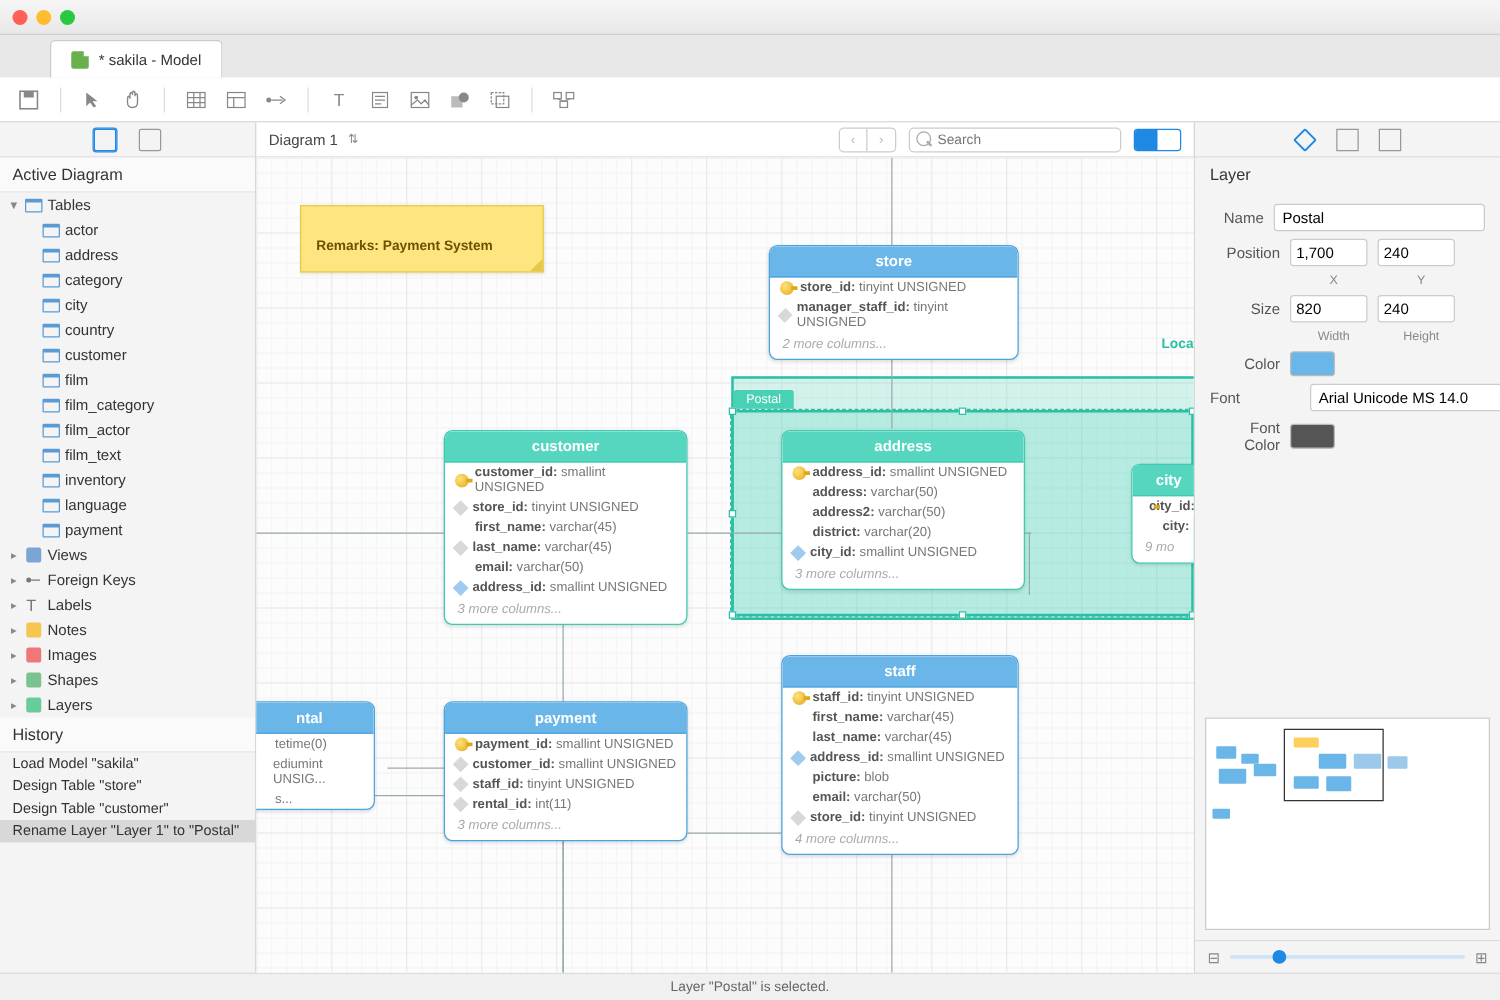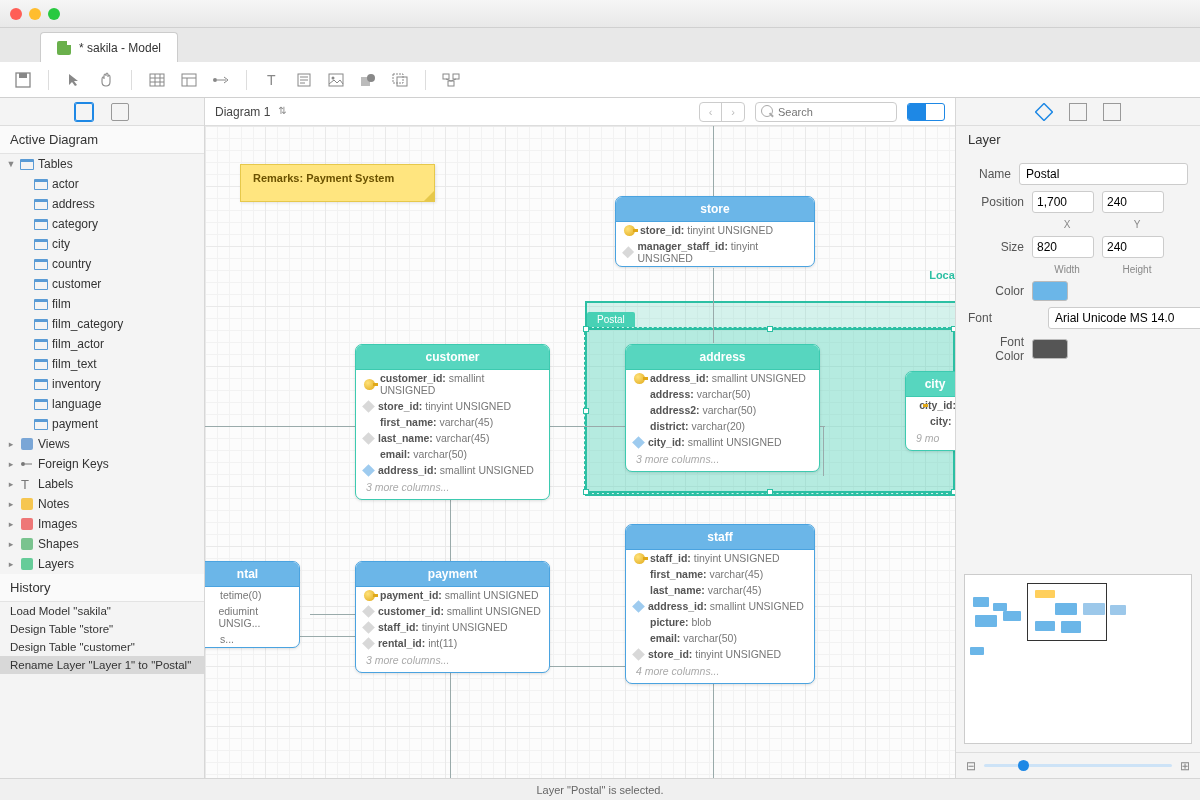--- a/index.html
+++ b/index.html
@@ -40,39 +40,39 @@
 .history-list .sel{background:#d8d8d8;}
 
 
 .center{flex:1;display:flex;flex-direction:column;background:#fff;}
 .center-top{height:28px;border-bottom:1px solid #ddd;display:flex;align-items:center;padding:0 10px;gap:12px;justify-content:space-between;}
 .diagrampick{font-size:12px;color:#444;display:flex;align-items:flex-start;gap:8px;}
 .searchwrap{display:flex;align-items:center;gap:10px;}
 .navbtns{display:flex;border:1px solid #ccc;border-radius:4px;overflow:hidden;}
 .navbtns span{width:22px;height:18px;display:flex;align-items:center;justify-content:center;color:#bbb;font-size:11px;border-right:1px solid #ccc;}
 .navbtns span:last-child{border:none;}
-.search{width:142px;height:20px;border:1px solid #ccc;border-radius:4px;font-size:11px;padding:0 6px 0 22px;color:#888;background:#fff;}
+.search{width:170px;height:20px;border:1px solid #ccc;border-radius:4px;font-size:11px;padding:0 6px 0 22px;color:#888;background:#fff;}
 .search-ic{position:relative;}
 .search-ic::before{content:"";position:absolute;left:6px;top:3px;width:10px;height:10px;border:1.5px solid #aaa;border-radius:50%;}
 .search-ic::after{content:"";position:absolute;left:14px;top:12px;width:5px;height:1.5px;background:#aaa;transform:rotate(45deg);}
 .viewtoggle{display:flex;border:1px solid #1e88e5;border-radius:3px;overflow:hidden;}
 .viewtoggle span{width:18px;height:16px;}
 .viewtoggle .on{background:#1e88e5;}
 
 .canvas{flex:1;position:relative;overflow:hidden;
   background-color:#fcfcfc;
   background-image:
     linear-gradient(#e9e9e9 1px,transparent 1px),
     linear-gradient(90deg,#e9e9e9 1px,transparent 1px),
     linear-gradient(#f2f2f2 1px,transparent 1px),
     linear-gradient(90deg,#f2f2f2 1px,transparent 1px);
   background-size:60px 60px,60px 60px,12px 12px,12px 12px;
 }
 
-.note{position:absolute;background:#ffe57f;border:1px solid #e6c84b;font-size:11px;font-weight:600;color:#6b5200;padding:7px 12px;box-shadow:1px 1px 3px rgba(0,0,0,.1);}
+.note{position:absolute;background:#ffe57f;border:1px solid #e6c84b;font-size:11px;font-weight:600;color:#6b5200;padding:26px 12px;box-shadow:1px 1px 3px rgba(0,0,0,.1);}
 .note::after{content:"";position:absolute;right:0;bottom:0;border:5px solid transparent;border-right-color:#e6c84b;border-bottom-color:#e6c84b;}
 
 .layer-box{position:absolute;border:2px solid #2bbfa3;background:rgba(72,209,181,.22);}
 .layer-box.sel{outline:1px dashed #2bbfa3;}
 .layer-tag{position:absolute;top:-18px;left:0;background:#48d1b5;color:#fff;font-size:10px;padding:2px 10px;border-radius:2px 2px 0 0;}
 .layer-label{position:absolute;top:-34px;right:8px;font-size:11px;font-weight:600;color:#2bbfa3;}
 .handle{position:absolute;width:6px;height:6px;background:#fff;border:1px solid #2bbfa3;}
 
 .entity{position:absolute;background:#fff;border:1.5px solid;border-radius:7px;box-shadow:0 1px 3px rgba(0,0,0,.12);font-size:10.5px;overflow:hidden;}
 .entity .ehead{font-weight:600;text-align:center;padding:5px 0;font-size:12px;border-bottom:1px solid;}
@@ -411,20 +411,21 @@
       <div id="ent-store" class="entity blue" style="left:410px;top:70px;width:200px;">
           <div class="ehead">store</div>
           <div class="erow">
             <span class="pk"></span>
             <span><b>store_id:</b> tinyint UNSIGNED</span>
           </div>
           <div class="erow">
             <span class="dia"></span>
             <span><b>manager_staff_id:</b> tinyint UNSIGNED</span>
           </div>
+          <div class="more">2 more columns...</div>
         </div>
       <div id="ent-customer" class="entity teal" style="left:150px;top:218px;width:195px;">
           <div class="ehead">customer</div>
           <div class="erow">
             <span class="pk"></span>
             <span><b>customer_id:</b> smallint UNSIGNED</span>
           </div>
           <div class="erow">
             <span class="dia"></span>
             <span><b>store_id:</b> tinyint UNSIGNED</span>

